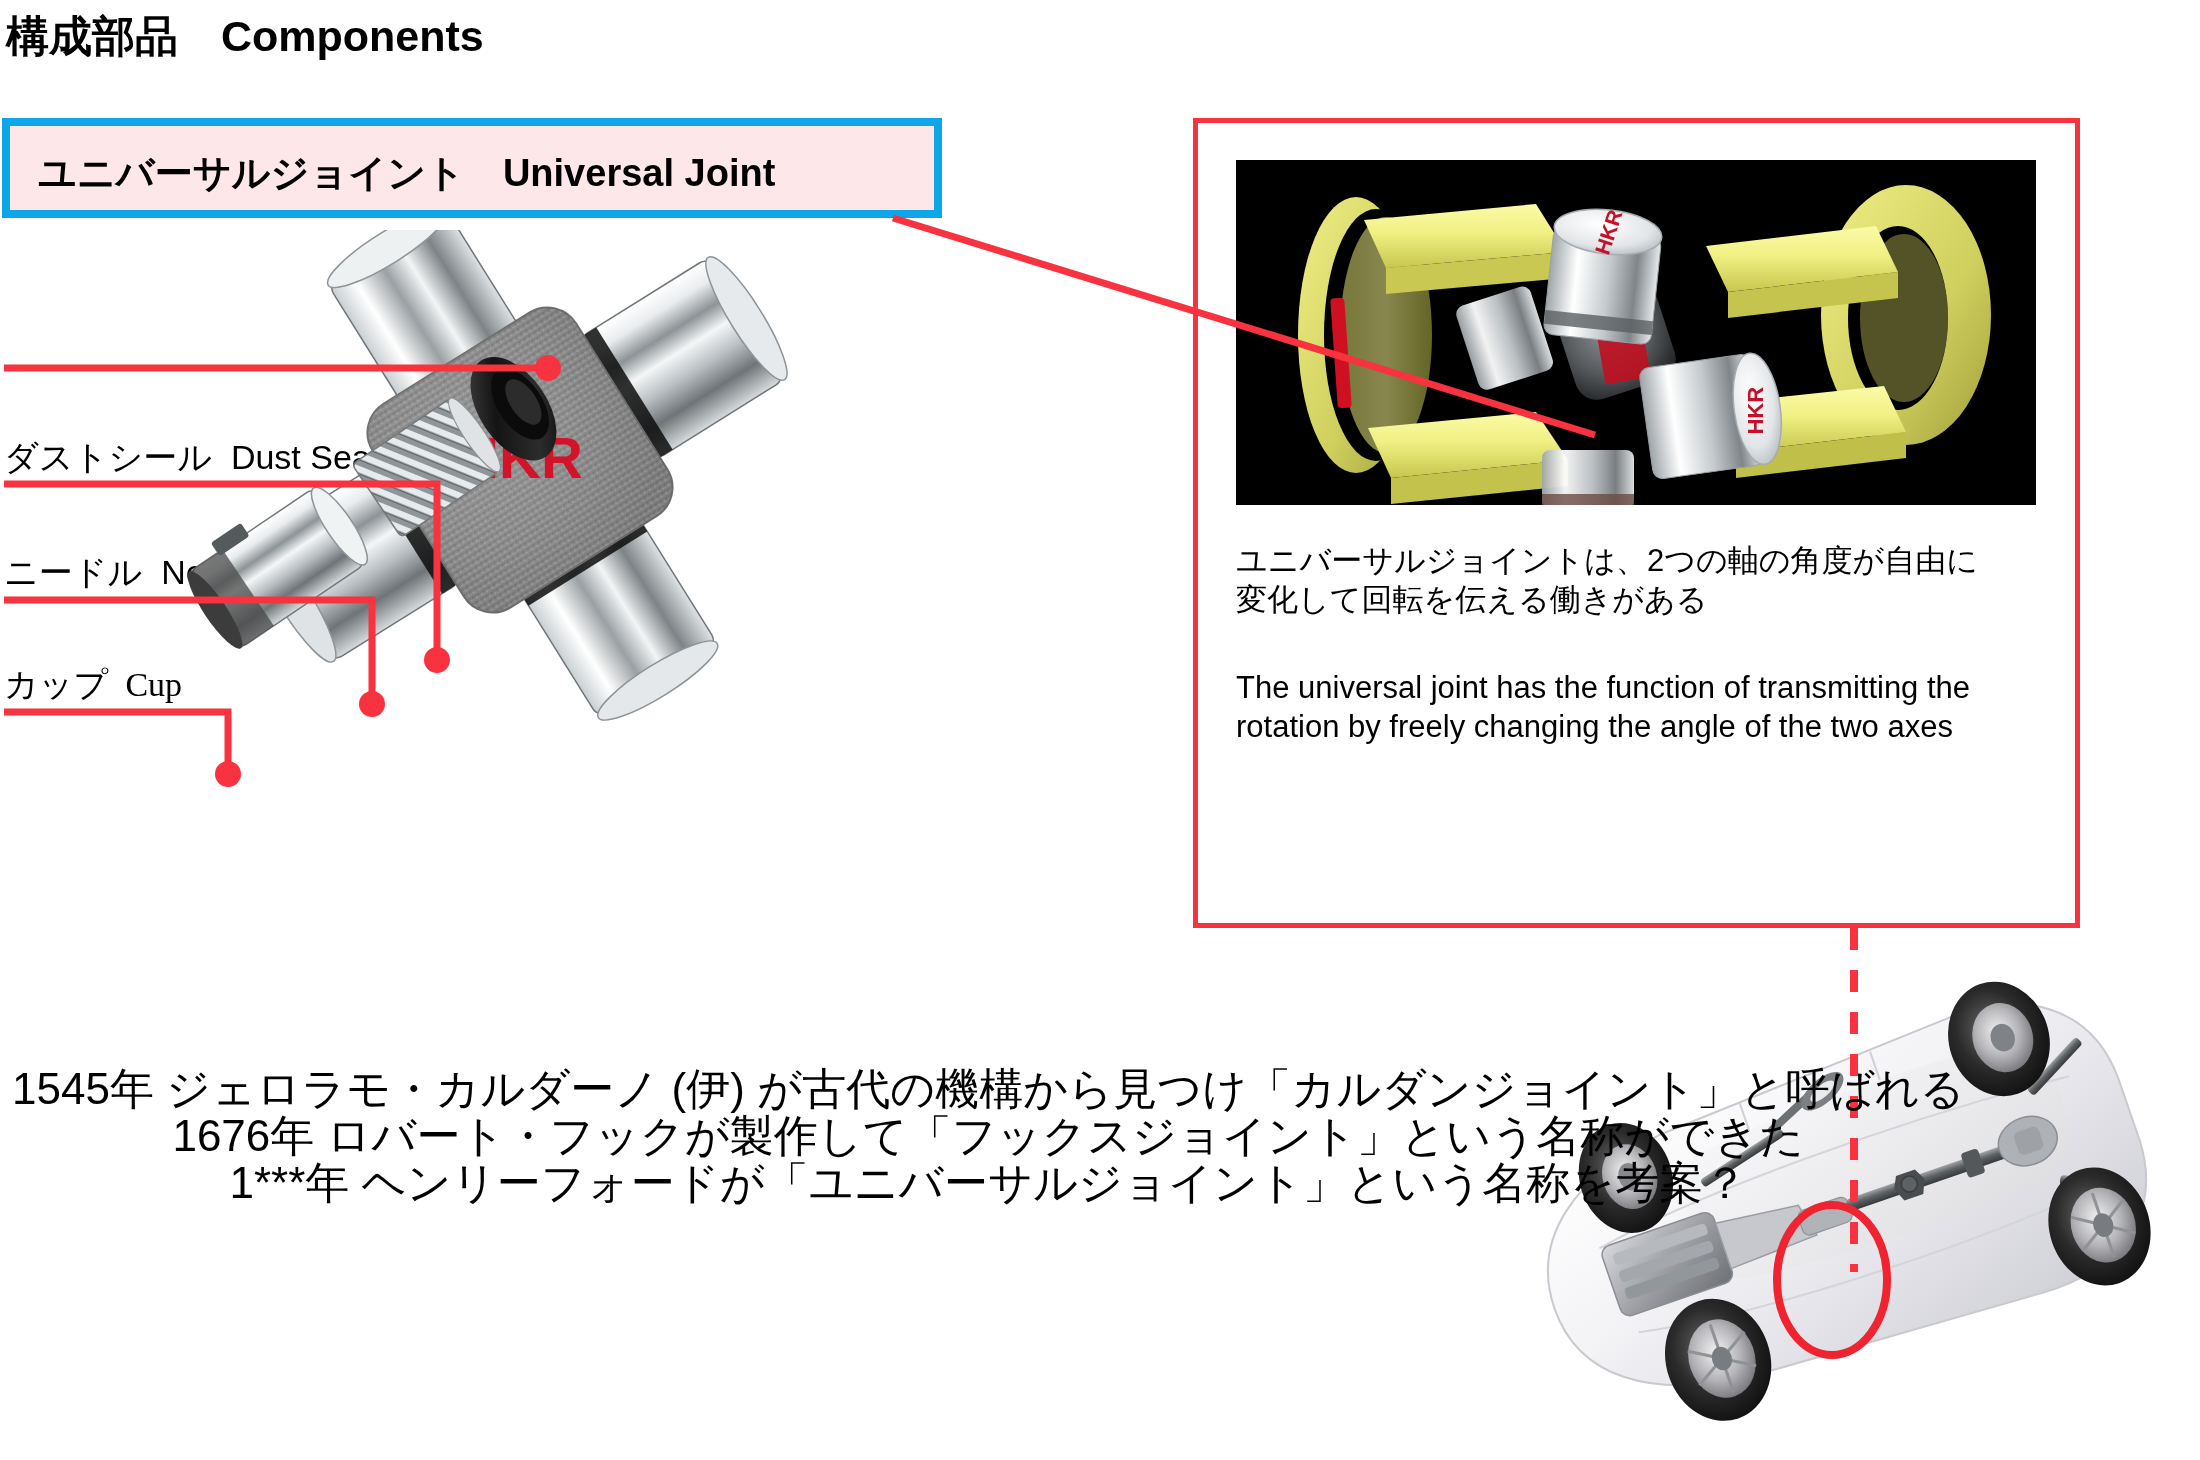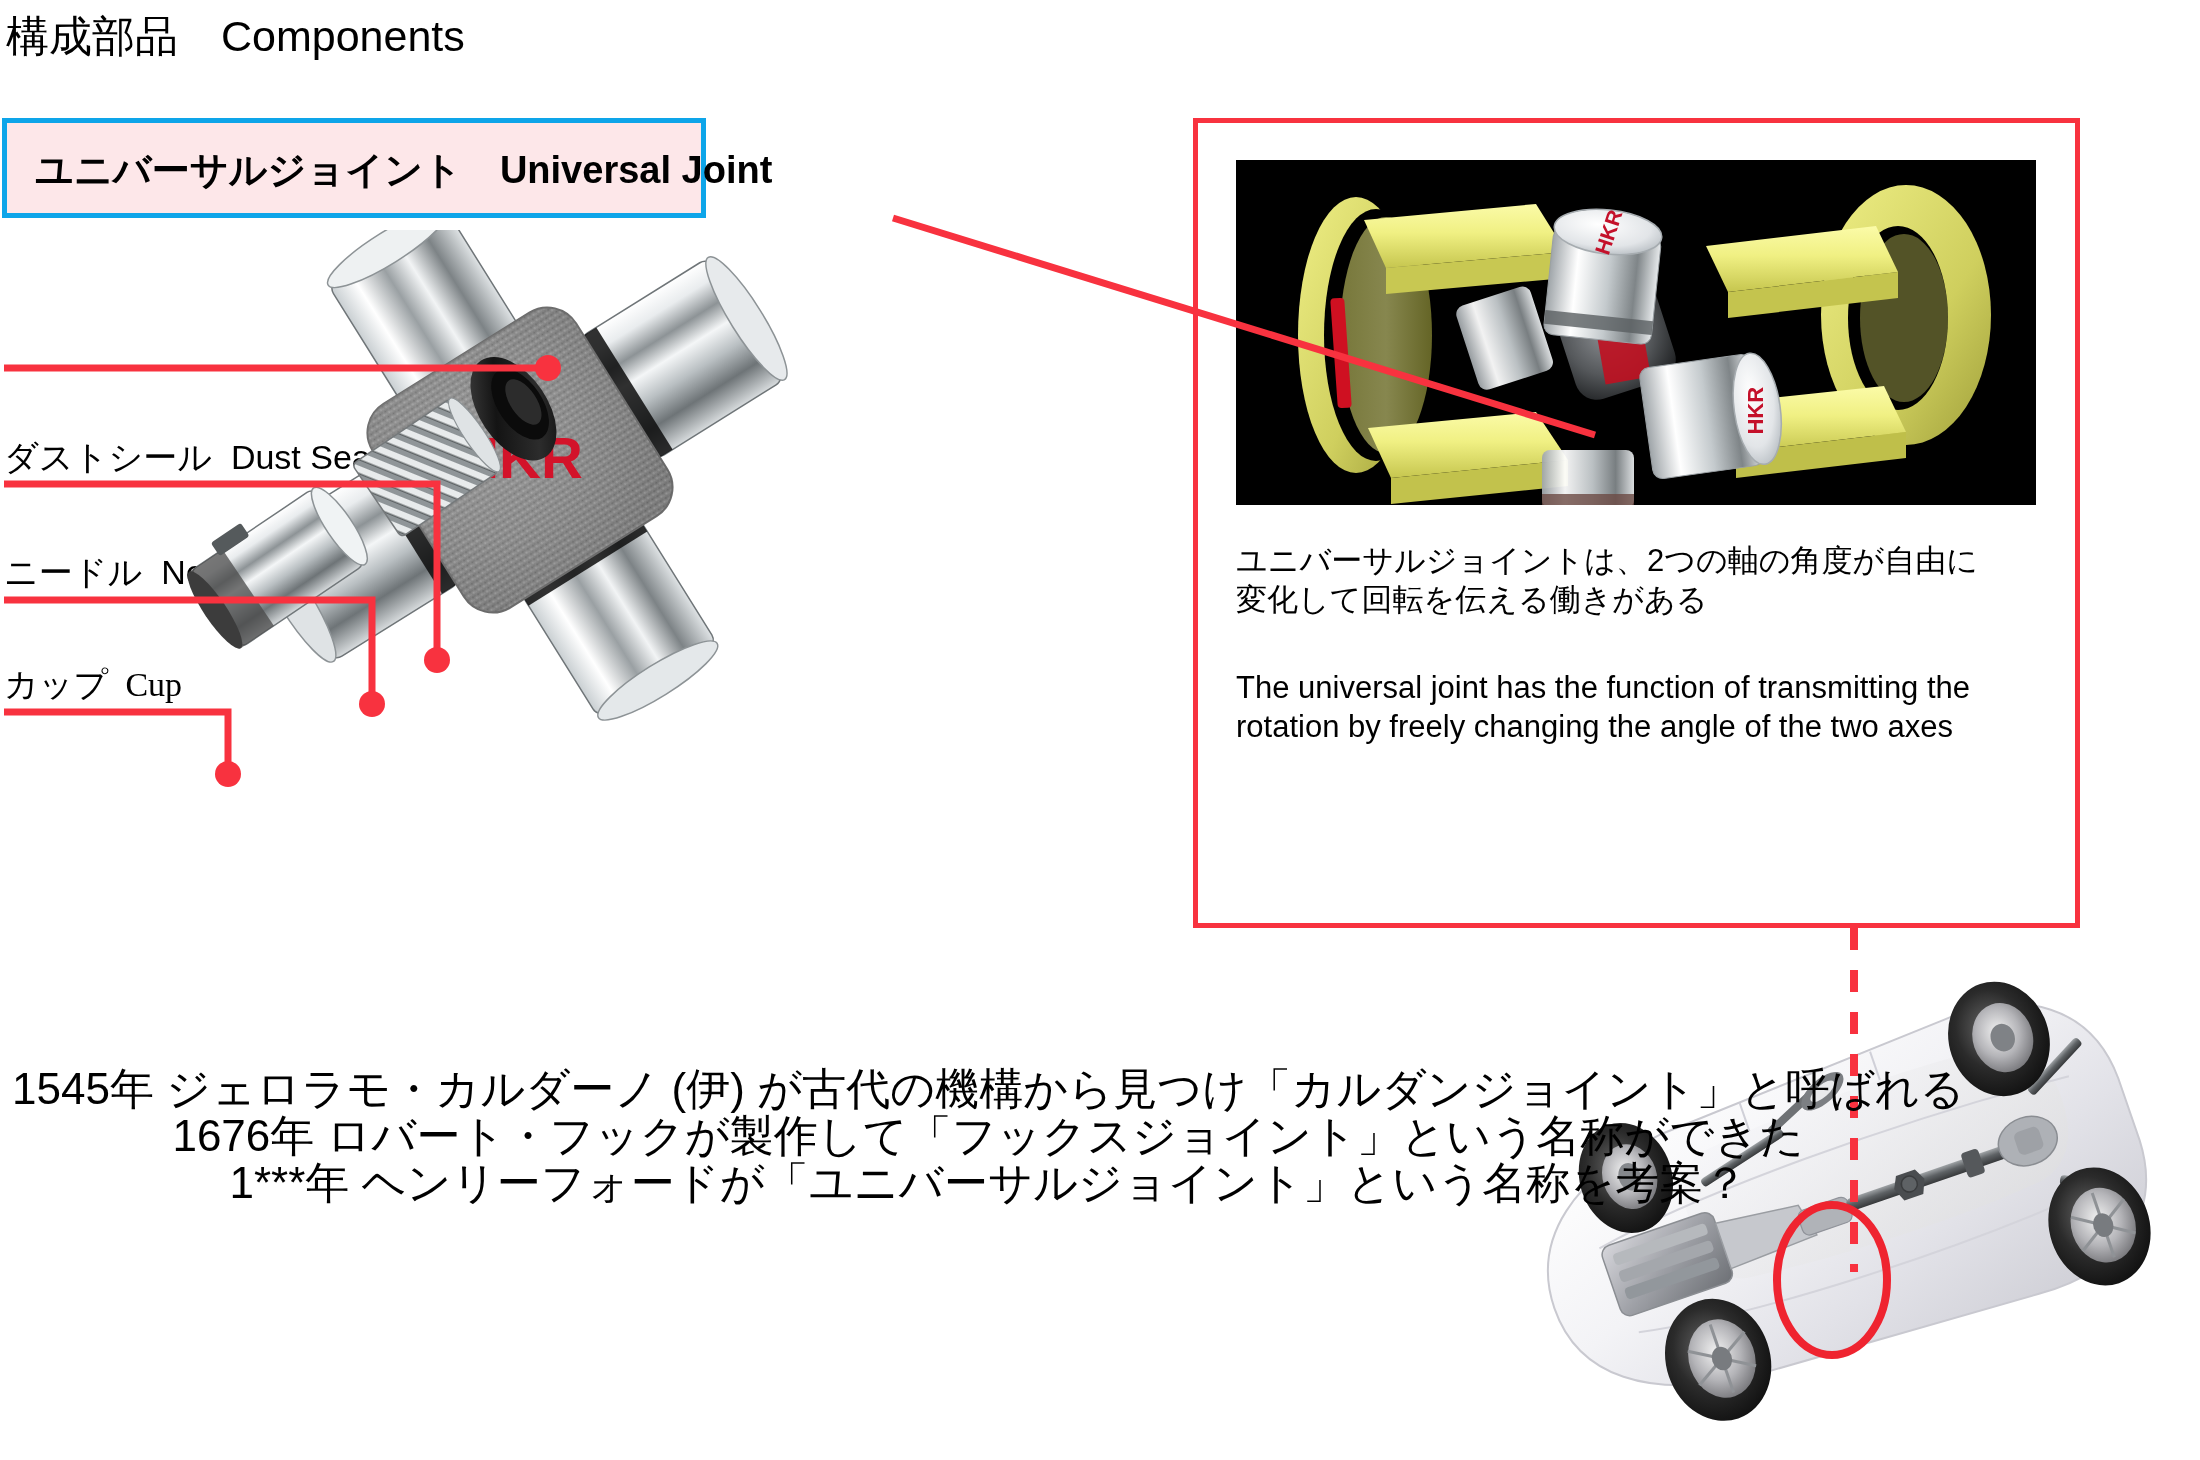--- a/index.html
+++ b/index.html
@@ -18,34 +18,34 @@
     overflow: hidden;
     background: #ffffff;
   }
 
   
   #page-title {
     position: absolute;
     left: 6px;
     top: 8px;
     font-size: 43px;
-    font-weight: normal;
+    font-weight: bold;
     letter-spacing: 0px;
     white-space: pre;
   }
 
   
   #uj-callout {
     position: absolute;
     left: 2px;
     top: 118px;
-    width: 704px;
+    width: 940px;
     height: 100px;
     background: #fde7e9;
-    border: 5px solid #0ea5e9;
+    border: 8px solid #0ea5e9;
     box-sizing: border-box;
   }
   #uj-callout-label {
     position: absolute;
     left: 28px;
     top: 22px;
     font-size: 38px;
     font-weight: bold;
     white-space: pre;
   }

